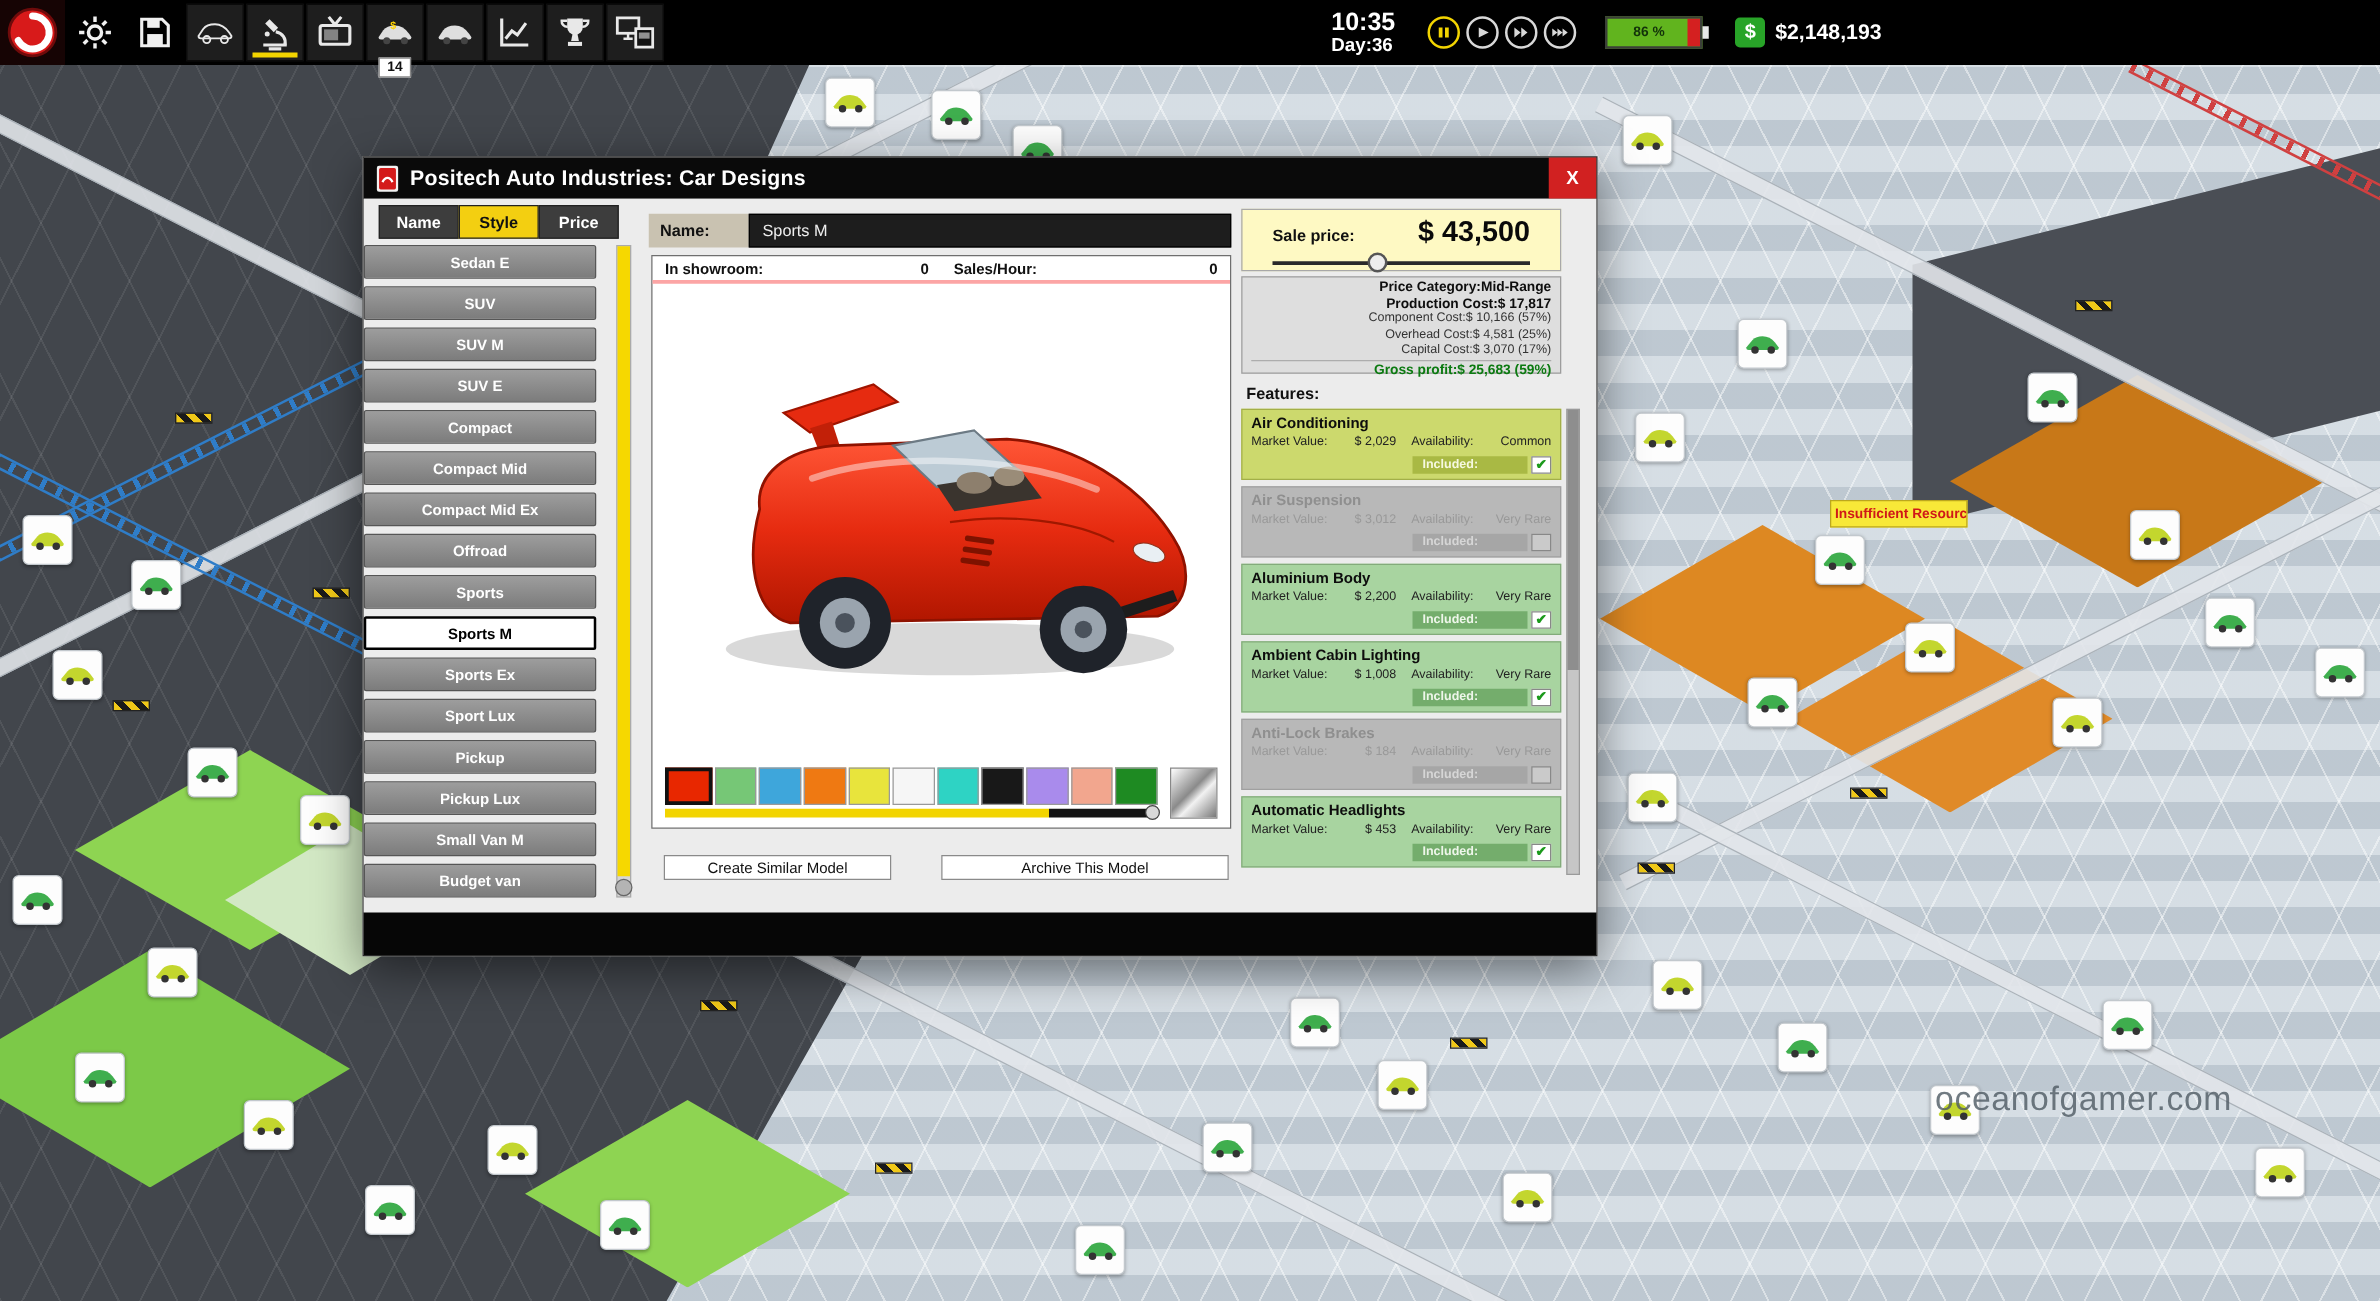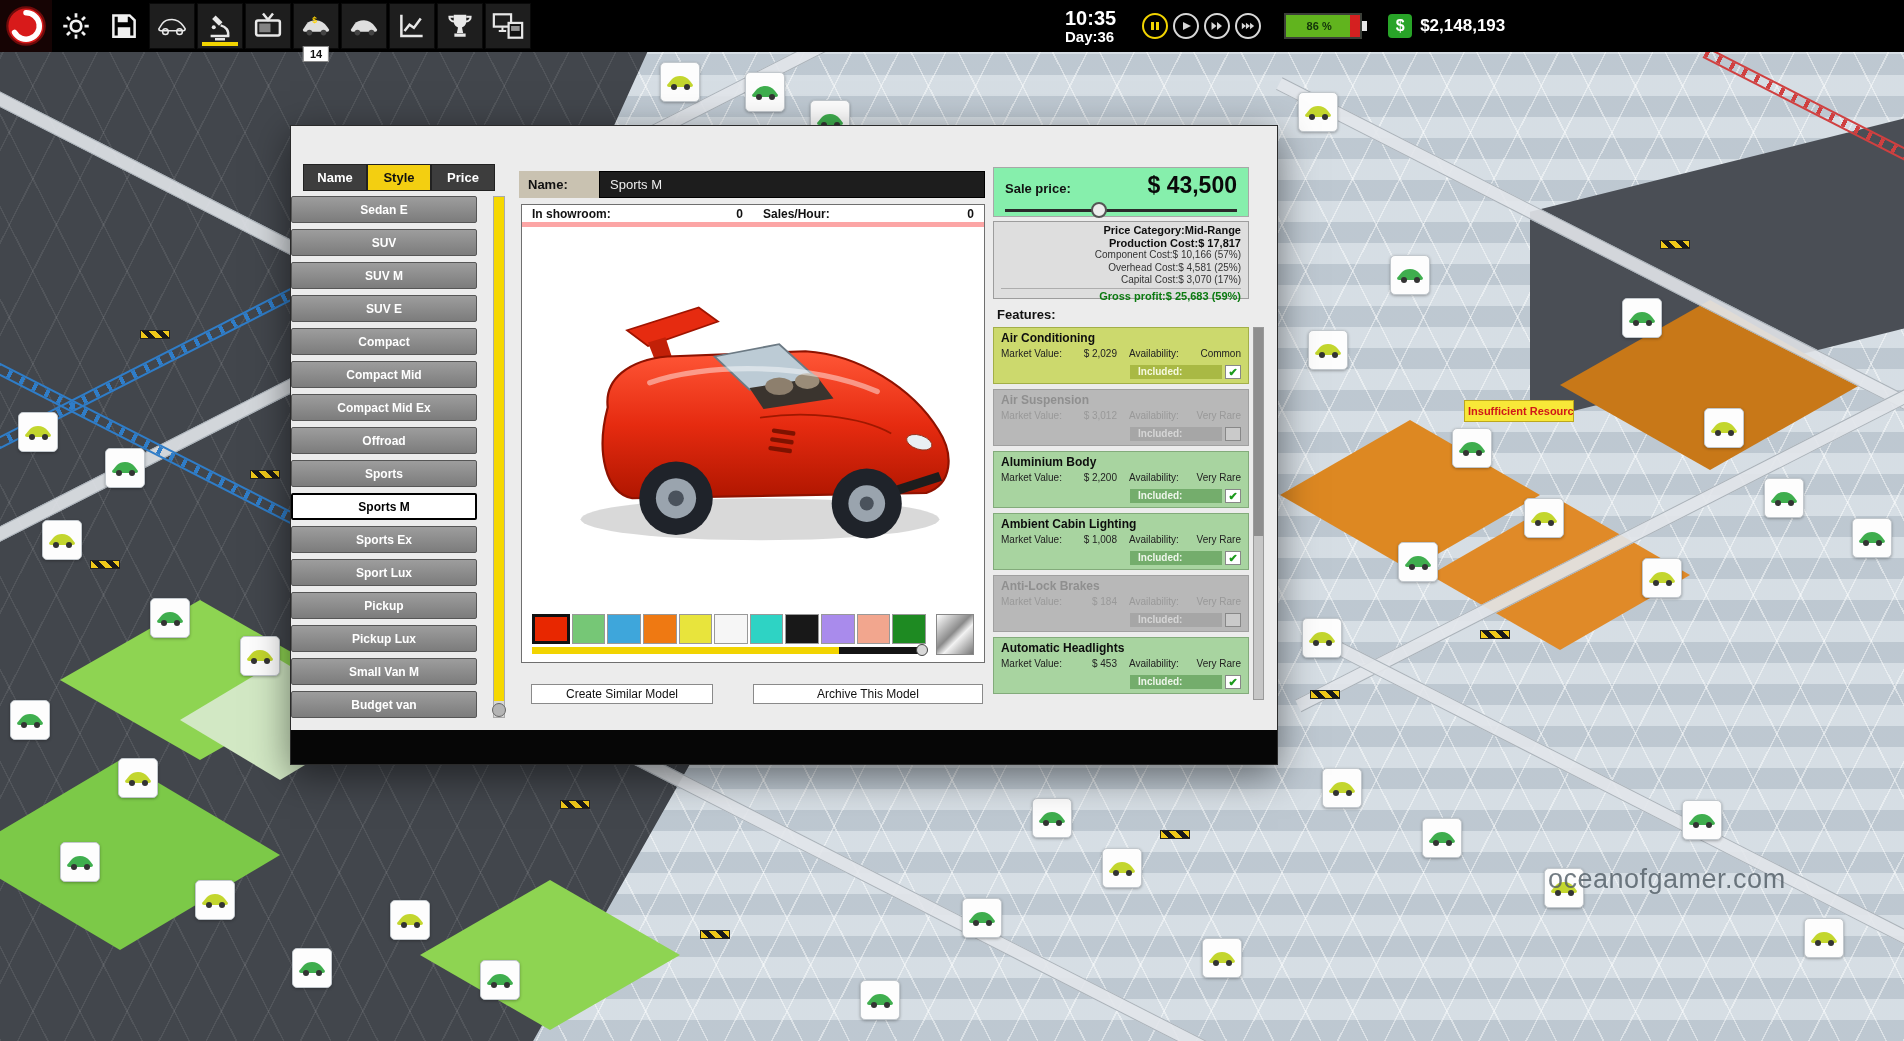--- a/index.html
+++ b/index.html
@@ -83,38 +83,38 @@
   .body-btn.selected{background:#fff;color:#000;border:2px solid #000}
   .list-scroll{position:absolute;left:202px;top:37px;width:12px;height:522px;background:#d6d6d6;border:1px solid #aaa}
   .list-scroll .fill{position:absolute;left:0;right:0;top:0;height:calc(100% - 16px);background:#f6d800}
   .list-scroll .knob{position:absolute;left:-2px;bottom:0;width:14px;height:14px;border-radius:50%;background:#b4b4b4;border:1px solid #666}
 
   
   .name-row{position:absolute;left:228px;top:12px;width:466px;height:27px;display:flex}
   .name-label{width:80px;background:#c9c2b1;color:#111;font-size:13px;font-weight:bold;line-height:27px;padding-left:9px}
   .name-input{flex:1;background:#1d1d1d;border:1px solid #000;color:#eee;font-size:13px;padding-left:10px}
   .panel{position:absolute;left:230px;top:45px;width:464px;height:459px;background:#fff;border:1px solid #6f6f6f}
-  .stat-row{display:flex;height:22px;border-bottom:5px solid #fca5a5;font-size:12px;font-weight:bold;color:#111}
+  .stat-row{display:flex;height:22px;border-bottom:3px solid #fca5a5;font-size:12px;font-weight:bold;color:#111}
   .stat-half{flex:1;display:flex;justify-content:space-between;align-items:center;padding:0 10px}
   .car-wrap{position:absolute;left:0;right:0;top:30px;bottom:56px;display:flex;align-items:center;justify-content:center}
   .swatch-area{position:absolute;left:10px;right:10px;bottom:4px;height:44px}
   .swatch-row{display:flex;gap:2px;height:30px;width:calc(100% - 48px)}
   .swatch{flex:1;border:1px solid #999;cursor:pointer}
   .swatch.selected{border:3px solid #111}
   .metallic{position:absolute;right:0;top:0;width:38px;height:41px;border:1px solid #888;cursor:pointer;
     background:linear-gradient(135deg,#ffffff 0%,#8a8a8a 45%,#f2f2f2 60%,#777 100%)}
   .paint-slider{position:relative;width:calc(100% - 48px);height:7px;margin-top:3px;
     background:linear-gradient(90deg,#f2d400 0 78%,#141414 78%);cursor:pointer}
   .paint-slider .knob{position:absolute;right:-2px;top:-3px;width:12px;height:12px;border-radius:50%;background:#d8d8d8;border:1px solid #444}
   .action-btn{position:absolute;top:525px;height:20px;background:#fff;border:1px solid #8a8a8a;font-size:12px;color:#111;cursor:pointer}
   .act-create{left:240px;width:182px}
   .act-archive{left:462px;width:230px}
 
   
-  .sale-box{position:absolute;left:702px;top:8px;width:256px;height:50px;background:#86efac;border:1px solid #a8a8a8;padding:4px 11px}
+  .sale-box{position:absolute;left:702px;top:8px;width:256px;height:50px;background:#fef9c3;border:1px solid #a8a8a8;padding:4px 24px}
   .sale-top{display:flex;justify-content:space-between;align-items:baseline}
   .sale-label{font-size:13px;font-weight:bold;color:#111}
   .sale-value{font-size:23px;font-weight:bold;color:#0a0a0a}
   .sale-slider{position:relative;height:3px;background:#2a2a2a;margin-top:10px}
   .sale-slider .knob{position:absolute;left:37%;top:-7px;width:16px;height:16px;border-radius:50%;background:#ededed;border:2px solid #555}
   .price-box{position:absolute;left:702px;top:62px;width:256px;height:78px;background:#dedede;border:1px solid #9d9d9d;padding:2px 7px}
   .p-row{display:flex;justify-content:flex-end;line-height:12.5px}
   .p-row.bold{font-size:11px;font-weight:bold;color:#0e0e0e}
   .p-row.sub{font-size:10px;color:#333}
   .p-row.sub .pl{padding-left:7px}
@@ -592,20 +592,31 @@
         <span class="bat-cap"></span>
       </div>
       <div class="money">
         <span class="money-ic">$</span>
         <span class="money-val">$2,148,193</span>
       </div>
     </div>
   </header>
 
   <section class="dialog">
+    <div class="dlg-title">
+      <span class="dlg-logo">
+          <svg viewBox="0 0 20 24">
+            <rect x="0.5" y="0.5" width="19" height="23" rx="2" fill="#f2f2f2"></rect>
+            <rect x="2.5" y="2.5" width="15" height="19" rx="1.5" fill="#d41a1a"></rect>
+            <path d="M5.5 15c2.5-5 6.5-5 9 0" fill="none" stroke="#fff" stroke-width="2"></path>
+          </svg>
+        </span>
+      <span class="dlg-title-text">Positech Auto Industries: Car Designs</span>
+      <button class="dlg-close">X</button>
+    </div>
     <div class="dlg-body">
 
       <div class="tabs" id="tabs">
           <button class="tab">Name</button>
           <button class="tab active">Style</button>
           <button class="tab">Price</button>
         </div>
       <div class="body-list" id="body-list">
           <button class="body-btn">Sedan E</button>
           <button class="body-btn">SUV</button>

